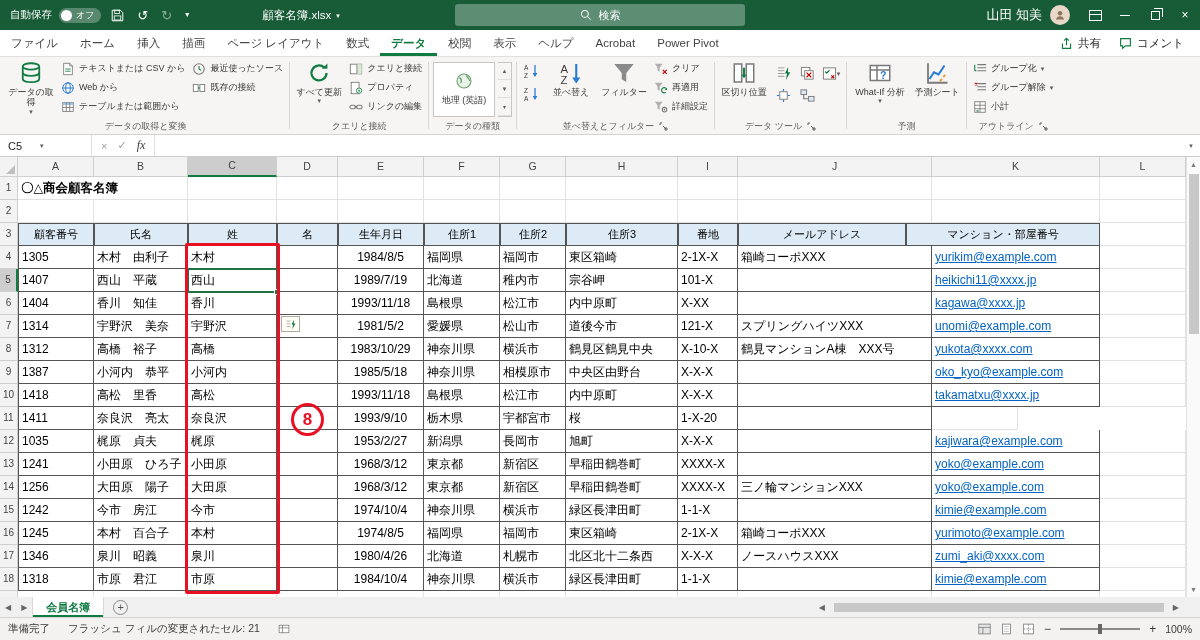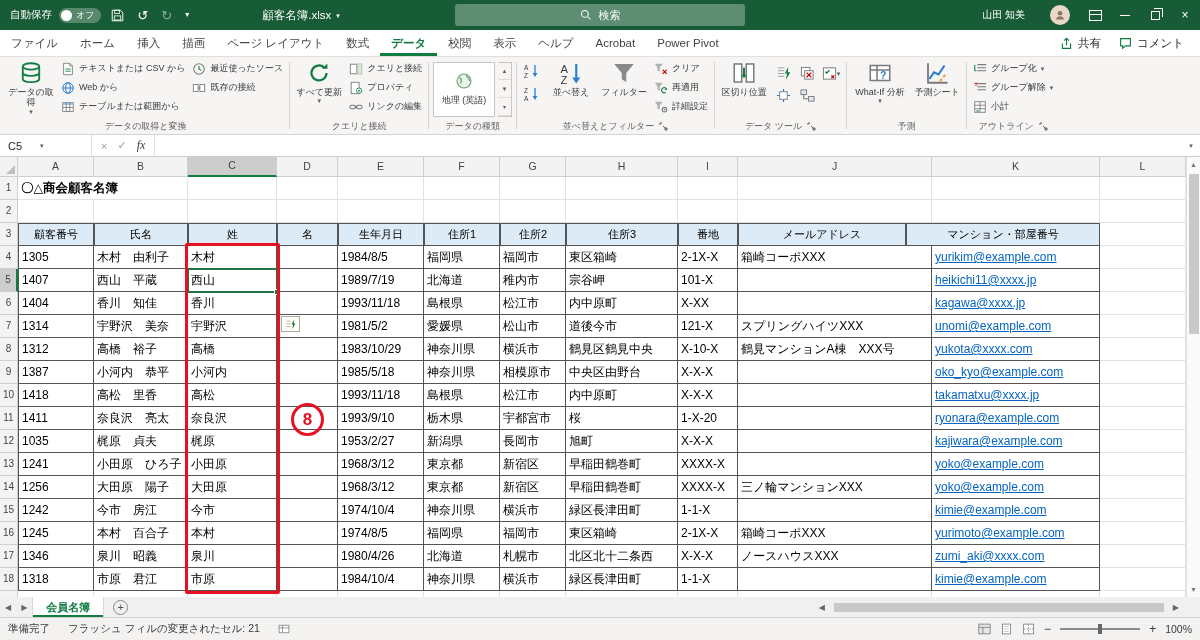--- a/index.html
+++ b/index.html
@@ -10,21 +10,21 @@
 
 #titlebar{height:30px;background:#185C37;display:flex;align-items:center;color:#fff;position:relative;flex:none}
 .tb-left{display:flex;align-items:center;gap:7px;padding-left:10px;font-size:10.5px}
 .toggle{display:flex;align-items:center;gap:4px;background:rgba(255,255,255,.28);border-radius:9px;height:15px;padding:0 7px 0 2px;font-size:9px}
 .knob{width:11px;height:11px;border-radius:50%;background:#fff}
 .tbtn{color:#fff;font-size:13px;line-height:1;padding:0 3px;cursor:default}
 .tbtn.dim{opacity:.45}
 .tb-file{display:flex;align-items:center;gap:5px;margin-left:70px;font-size:11.5px}
 .tb-search{position:absolute;left:50%;top:4px;transform:translateX(-50%);width:290px;height:22px;background:rgba(255,255,255,.30);border-radius:3px;display:flex;align-items:center;justify-content:center;gap:7px;font-size:11px;color:#fff}
 .tb-right{margin-left:auto;display:flex;align-items:center;height:100%}
-.tb-user{font-size:10px;margin-right:25px}
+.tb-user{font-size:13px;margin-right:8px}
 .avatar{width:20px;height:20px;border-radius:50%;background:#E9D8C7;display:flex;align-items:center;justify-content:center;margin-right:10px}
 .winbtn{width:30px;height:30px;display:flex;align-items:center;justify-content:center;color:#fff;font-size:12px}
 .minline{width:10px;height:1px;background:#fff}
 .restorebox{width:9px;height:9px;border:1px solid #fff;position:relative}
 .restorebox div{position:absolute;left:2px;top:-4px;width:9px;height:9px;border:1px solid #fff;border-left:none;border-bottom:none}
 .ribopts{width:13px;height:11px;border:1px solid #fff;position:relative}
 .ribopts div{position:absolute;left:0;top:3px;width:100%;height:1px;background:#fff}
 
 
 #tabrow{height:27px;background:#fff;display:flex;align-items:stretch;border-bottom:1px solid #E1DFDD;flex:none}
@@ -63,21 +63,21 @@
 
 #gridwrap{height:440px;display:flex;flex:none}
 #grid{position:relative;width:1186px;height:440px;overflow:hidden;background:#fff}
 #grid-cells{position:absolute;left:0;top:0}
 .g-row{display:flex}
 .g-cell{flex:none;height:100%;line-height:22px;padding:0 3px;overflow:hidden;white-space:nowrap;font-size:12px;border-right:1px solid #E2E2E2;border-bottom:1px solid #E2E2E2;color:#000}
 .g-tbl{border-right:1px solid #545454;border-bottom:1px solid #545454}
 .g-hdr{border:1px solid #545454;background:#DDEBF7;text-align:center;font-size:11px;line-height:21px}
 .g-left{border-left:1px solid #545454}
 .g-title{overflow:visible;position:relative;z-index:2;font-weight:700;font-size:12.5px;border-right:none}
-.right{text-align:left}
+.right{text-align:center}
 .link{color:#0563C1;text-decoration:underline}
 .g-ch{flex:none;background:#F3F3F3;border-right:1px solid #CFCFCF;border-bottom:1px solid #CFCFCF;text-align:center;font-size:10.5px;color:#444;line-height:19px;height:20px}
 .selch{background:#CDCDCD;border-bottom:2px solid #107C41;line-height:17px}
 .g-rh{flex:none;background:#F3F3F3;border-right:1px solid #CFCFCF;border-bottom:1px solid #CFCFCF;text-align:center;font-size:10px;color:#444;line-height:22px}
 .selrh{background:#CDCDCD;border-right:2px solid #107C41}
 .g-corner{position:relative}
 .tri{position:absolute;right:2px;bottom:2px;width:0;height:0;border-left:9px solid transparent;border-bottom:9px solid #BFBFBF}
 #sel-cell{position:absolute;left:187px;top:111px;width:91px;height:25px;border:2px solid #217346;z-index:4}
 #fill-handle{position:absolute;right:-4px;bottom:-4px;width:6px;height:6px;background:#217346;border:1px solid #fff}
 #flashfill-tag{position:absolute;left:281px;top:159px;width:19px;height:16px;background:#FFFDF6;border:1px solid #ABABAB;z-index:5;display:flex;align-items:center;justify-content:center}
@@ -763,21 +763,20 @@
             <div class="g-cell g-tbl g-left" style="width:76px">1411</div>
             <div class="g-cell g-tbl" style="width:94px">奈良沢　亮太</div>
             <div class="g-cell g-tbl" style="width:89px">奈良沢</div>
             <div class="g-cell g-tbl" style="width:61px"></div>
             <div class="g-cell g-tbl right" style="width:86px">1993/9/10</div>
             <div class="g-cell g-tbl" style="width:76px">栃木県</div>
             <div class="g-cell g-tbl" style="width:66px">宇都宮市</div>
             <div class="g-cell g-tbl" style="width:112px">桜</div>
             <div class="g-cell g-tbl" style="width:60px">1-X-20</div>
             <div class="g-cell g-tbl" style="width:194px"></div>
-            <div class="g-cell g-tbl link" style="width:168px">ryonara@example.com</div>
             <div class="g-cell" style="width:86px"></div>
           </div>
           <div class="g-row" style="height:23px">
             <div class="g-rh" style="width:18px">12</div>
             <div class="g-cell g-tbl g-left" style="width:76px">1035</div>
             <div class="g-cell g-tbl" style="width:94px">梶原　貞夫</div>
             <div class="g-cell g-tbl" style="width:89px">梶原</div>
             <div class="g-cell g-tbl" style="width:61px"></div>
             <div class="g-cell g-tbl right" style="width:86px">1953/2/27</div>
             <div class="g-cell g-tbl" style="width:76px">新潟県</div>

